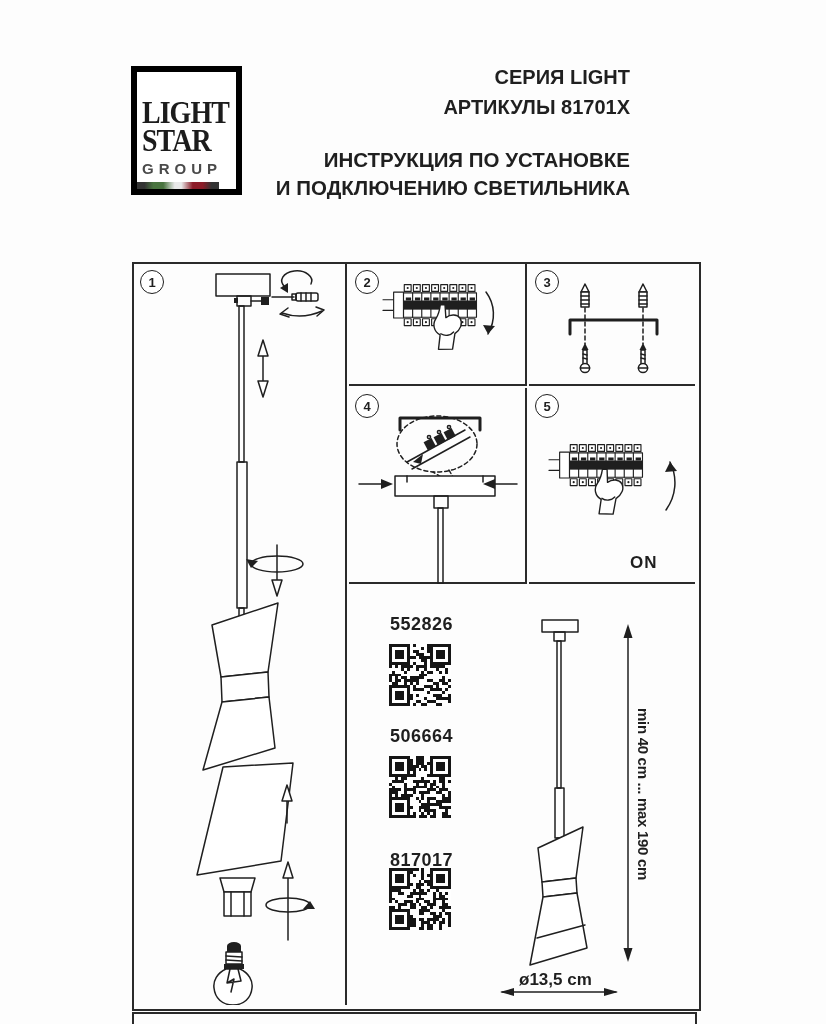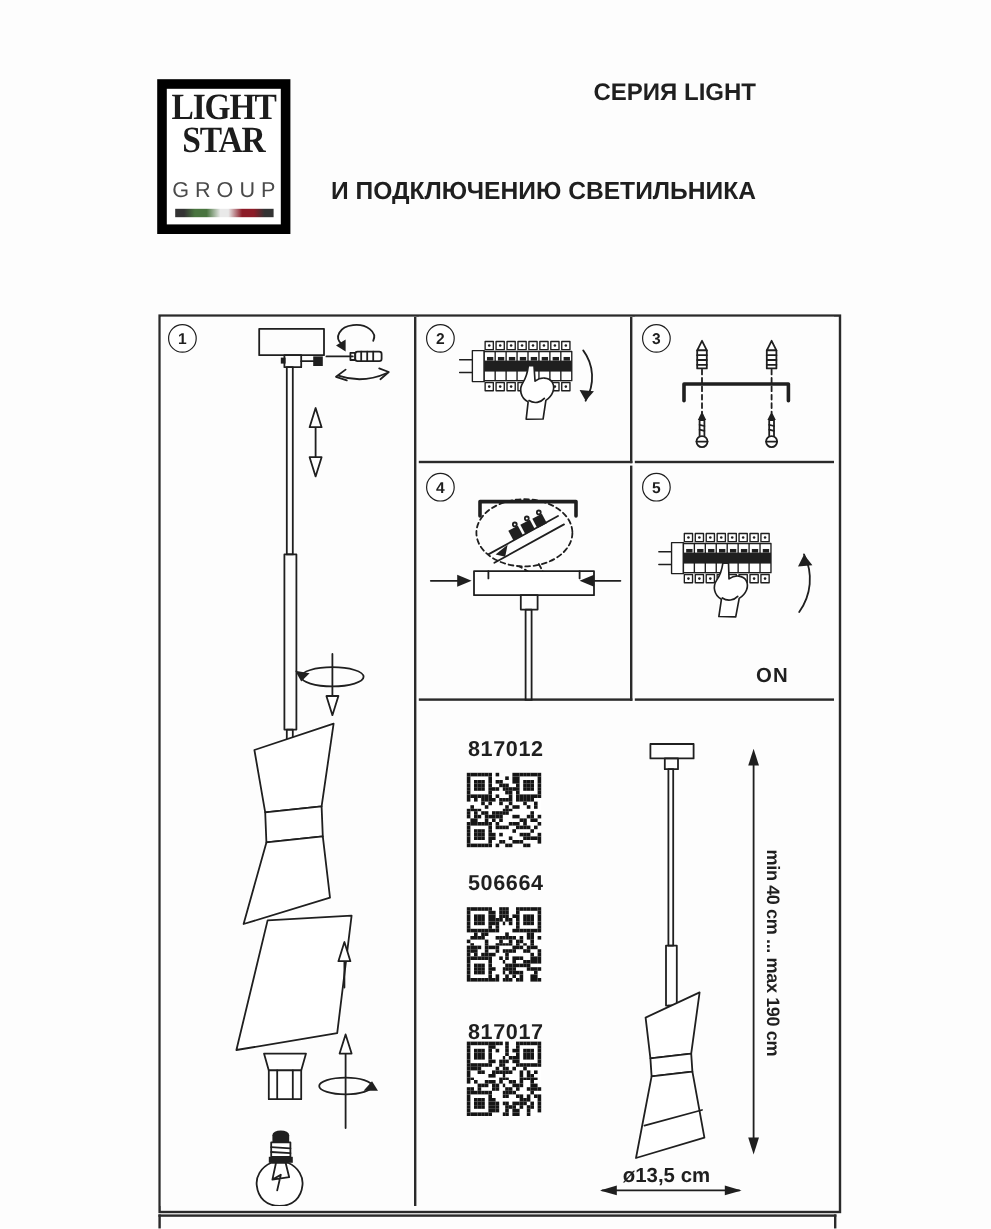--- a/index.html
+++ b/index.html
@@ -1,25 +1,25 @@
 <!DOCTYPE html>
 <html><head>
 <meta charset="utf-8">
 <style>
   html,body{margin:0;padding:0;background:#fff;}
   #page{position:relative;width:826px;height:1024px;background:#fdfdfd;overflow:hidden;
         font-family:"Liberation Sans",sans-serif;color:#1f1f1f;}
   
-  #logo{position:absolute;left:131px;top:66px;width:111px;height:129px;border:8px solid #000000;
-        box-sizing:border-box;display:flex;flex-direction:column;align-items:center;justify-content:flex-start;
-        padding-top:1px;background:#fff;}
+  #logo{position:absolute;left:131px;top:66px;width:111px;height:129px;border:6px solid #000000;
+        box-sizing:border-box;display:flex;flex-direction:column;justify-content:flex-start;
+        padding-top:27px;background:#fff;}
   .logo-word{font-family:"Liberation Serif",serif;font-weight:bold;font-size:31px;line-height:28px;
              letter-spacing:-1px;transform:scaleX(.9);color:#1c1c1c;}
-  .logo-group{font-family:"Liberation Sans",sans-serif;font-weight:400;font-size:18px;letter-spacing:5px;
-              color:#4a4a4a;margin-top:17px;margin-left:5px;}
+  .logo-group{font-family:"Liberation Sans",sans-serif;font-weight:700;font-size:15px;letter-spacing:5px;
+              color:#4a4a4a;margin-top:5px;margin-left:5px;}
   .logo-flag{width:82px;height:7px;margin-top:5px;
              background:linear-gradient(90deg,#333 0%,#333 9%,#49743f 20%,#49743f 32%,#e9e9e9 46%,#e9e9e9 54%,#8c1c28 68%,#8c1c28 80%,#333 91%,#333 100%);}
   
   .hdr{position:absolute;right:196px;text-align:right;font-weight:bold;}
   #hdr-top{top:62px;font-size:20px;line-height:30px;}
   #hdr-title{top:146px;font-size:20.5px;line-height:28px;}
   
   #grid{position:absolute;left:132px;top:262px;width:565px;height:745px;border:2px solid #2a2a2a;box-sizing:content-box;}
   .panel{position:absolute;box-sizing:border-box;background:#fdfdfd;}
   #p1{left:0;top:0;width:213px;height:741px;border-right:2px solid #2a2a2a;}
@@ -121,22 +121,24 @@
 
   <div id="logo">
     <div class="logo-word">LIGHT</div>
     <div class="logo-word">STAR</div>
     <div class="logo-group">GROUP</div>
     <div class="logo-flag"></div>
   </div>
 
   <div class="hdr" id="hdr-top">
     <div>СЕРИЯ LIGHT</div>
+    <div>АРТИКУЛЫ 81701X</div>
   </div>
   <div class="hdr" id="hdr-title">
+    <div>ИНСТРУКЦИЯ ПО УСТАНОВКЕ</div>
     <div>И ПОДКЛЮЧЕНИЮ СВЕТИЛЬНИКА</div>
   </div>
 
   <div id="grid">
 
     <div class="panel" id="p1">
       <div class="stepnum">1</div>
       <svg class="diag" width="213" height="741" viewBox="0 0 213 741">
 
         <rect class="ln" x="82" y="10" width="54" height="22"></rect>
@@ -274,21 +276,21 @@
       <svg class="diag" width="166" height="196" viewBox="0 0 166 196">
         <use href="#breaker" transform="translate(20,52) scale(0.76)"></use>
         <path class="ln" d="M137,122 C147,108 149,90 141,74"></path>
         <polygon class="fb" points="141,74 136,84 148,83"></polygon>
         <use href="#hand" transform="translate(58,84) scale(0.92) rotate(-10)"></use>
       </svg>
       <span class="lbl" id="on-lbl">ON</span>
     </div>
 
     <div class="panel" id="p6">
-      <span class="article" style="top:28px">817012</span>
+      <span class="article" style="top:28px">552826</span>
       <div class="qr" style="top:58px">
           <i class="b"></i>
           <i class="b"></i>
           <i class="b"></i>
           <i class="b"></i>
           <i class="b"></i>
           <i class="b"></i>
           <i class="b"></i>
           <i></i>
           <i class="b"></i>

